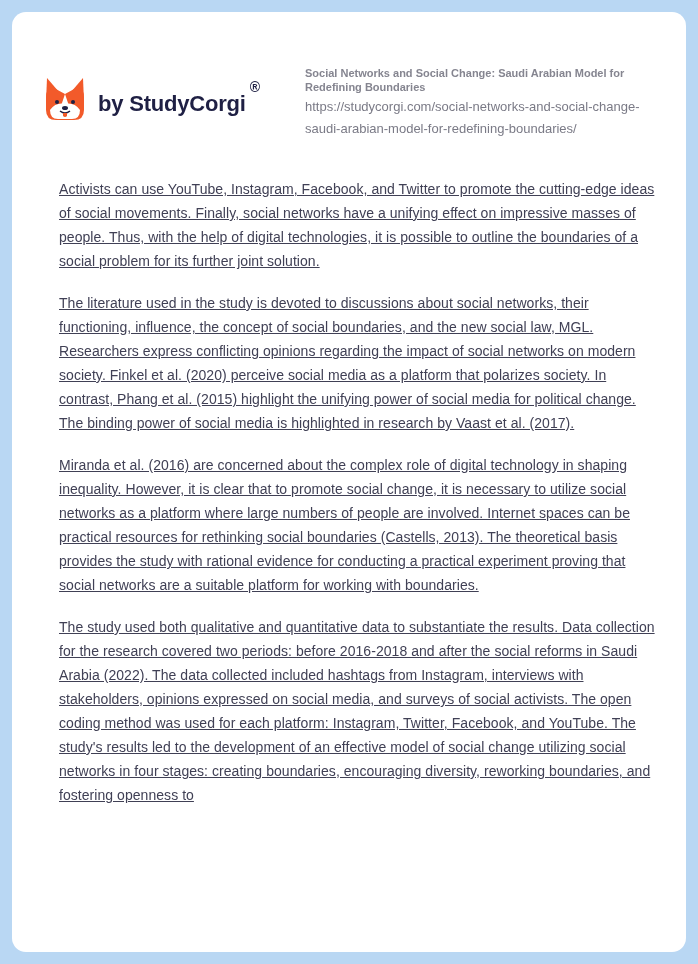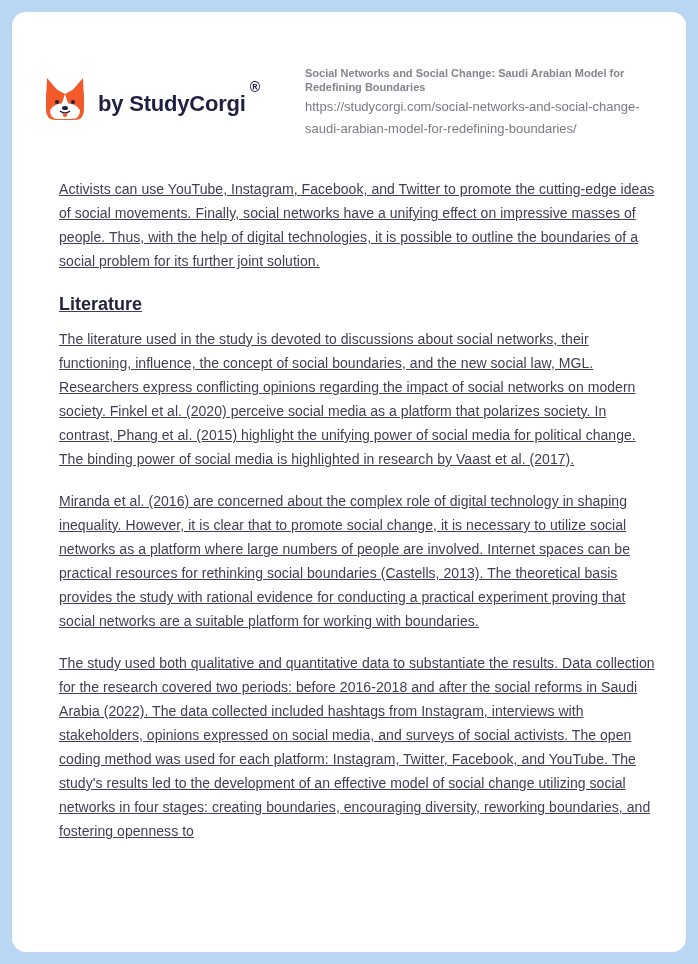--- a/index.html
+++ b/index.html
@@ -97,19 +97,18 @@
     </div>
     <div class="source">
       <div class="source-title">Social Networks and Social Change: Saudi Arabian Model for Redefining Boundaries</div>
       <div class="source-url">https://studycorgi.com/social-networks-and-social-change-saudi-arabian-model-for-redefining-boundaries/</div>
     </div>
   </div>
 
   <div class="content">
     <p>Activists can use YouTube, Instagram, Facebook, and Twitter to promote the cutting-edge ideas of social movements. Finally, social networks have a unifying effect on impressive masses of people. Thus, with the help of digital technologies, it is possible to outline the boundaries of a social problem for its further joint solution.</p>
 
-    <h2>Literature</h2>
     <p>The literature used in the study is devoted to discussions about social networks, their functioning, influence, the concept of social boundaries, and the new social law, MGL. Researchers express conflicting opinions regarding the impact of social networks on modern society. Finkel et al. (2020) perceive social media as a platform that polarizes society. In contrast, Phang et al. (2015) highlight the unifying power of social media for political change. The binding power of social media is highlighted in research by Vaast et al. (2017).</p>
     <p>Miranda et al. (2016) are concerned about the complex role of digital technology in shaping inequality. However, it is clear that to promote social change, it is necessary to utilize social networks as a platform where large numbers of people are involved. Internet spaces can be practical resources for rethinking social boundaries (Castells, 2013). The theoretical basis provides the study with rational evidence for conducting a practical experiment proving that social networks are a suitable platform for working with boundaries.</p>
 
     <p>The study used both qualitative and quantitative data to substantiate the results. Data collection for the research covered two periods: before 2016-2018 and after the social reforms in Saudi Arabia (2022). The data collected included hashtags from Instagram, interviews with stakeholders, opinions expressed on social media, and surveys of social activists. The open coding method was used for each platform: Instagram, Twitter, Facebook, and YouTube. The study's results led to the development of an effective model of social change utilizing social networks in four stages: creating boundaries, encouraging diversity, reworking boundaries, and fostering openness to</p>
   </div>
 </div>
 
 </body></html>

